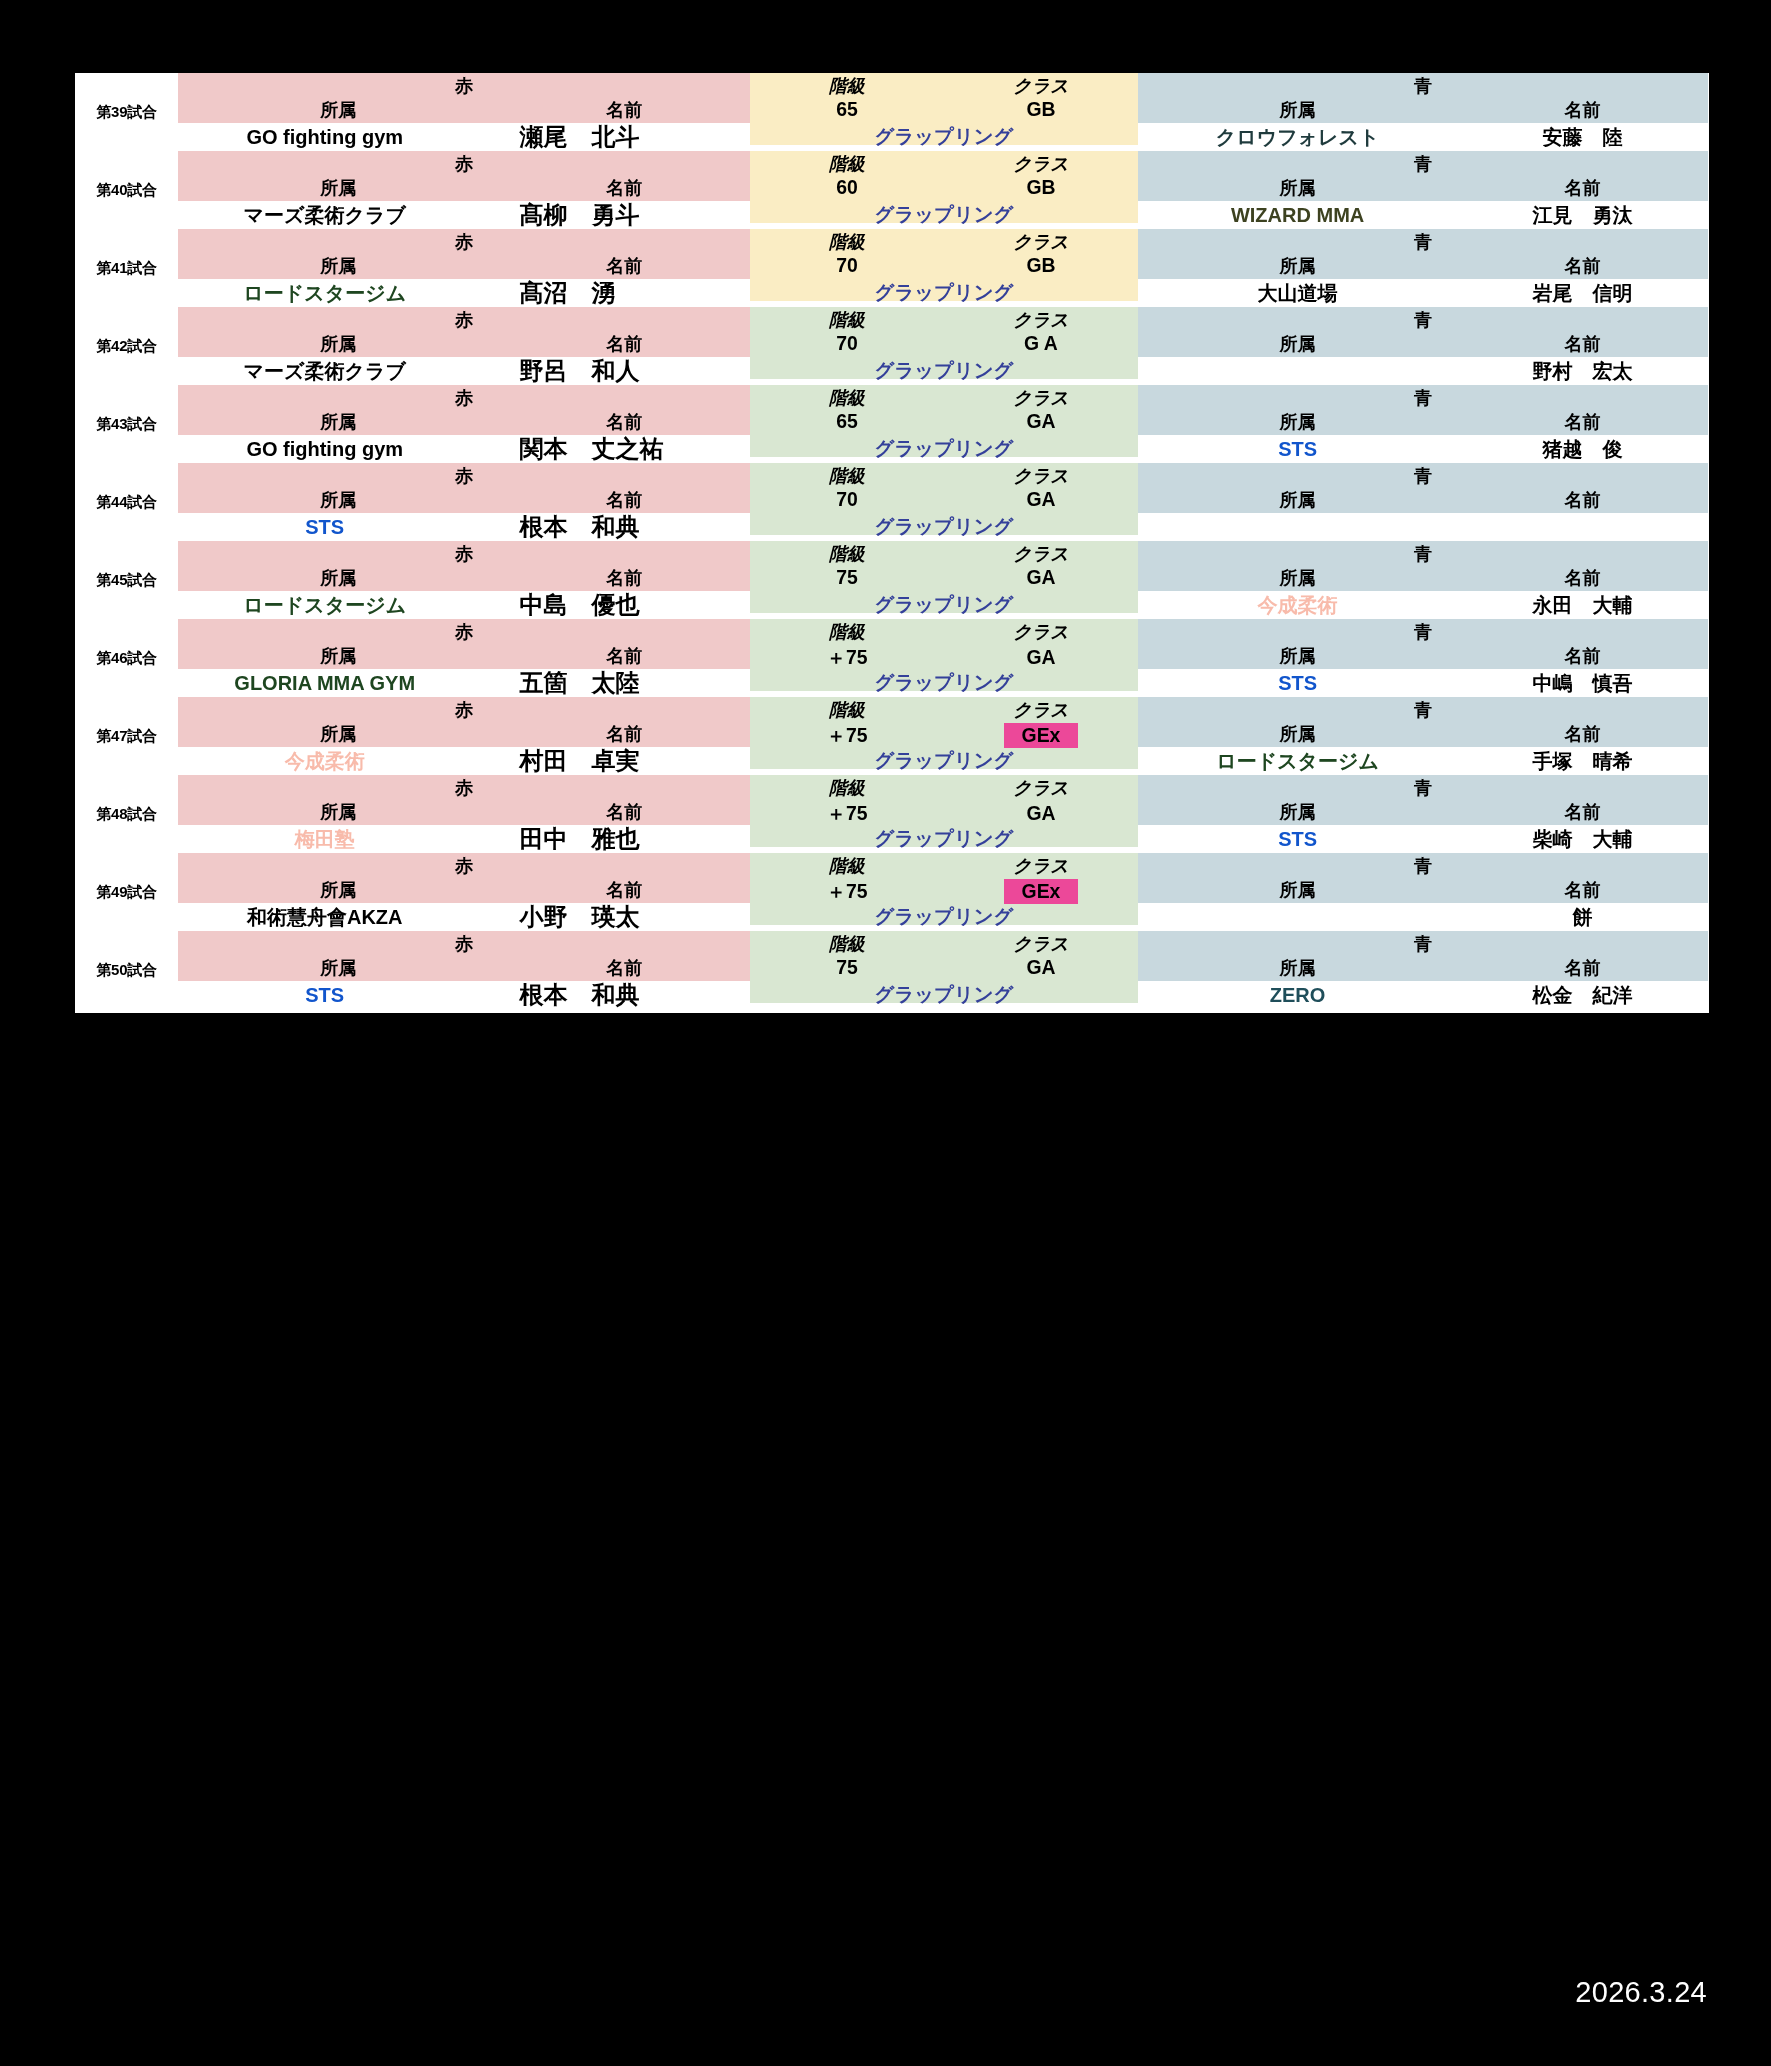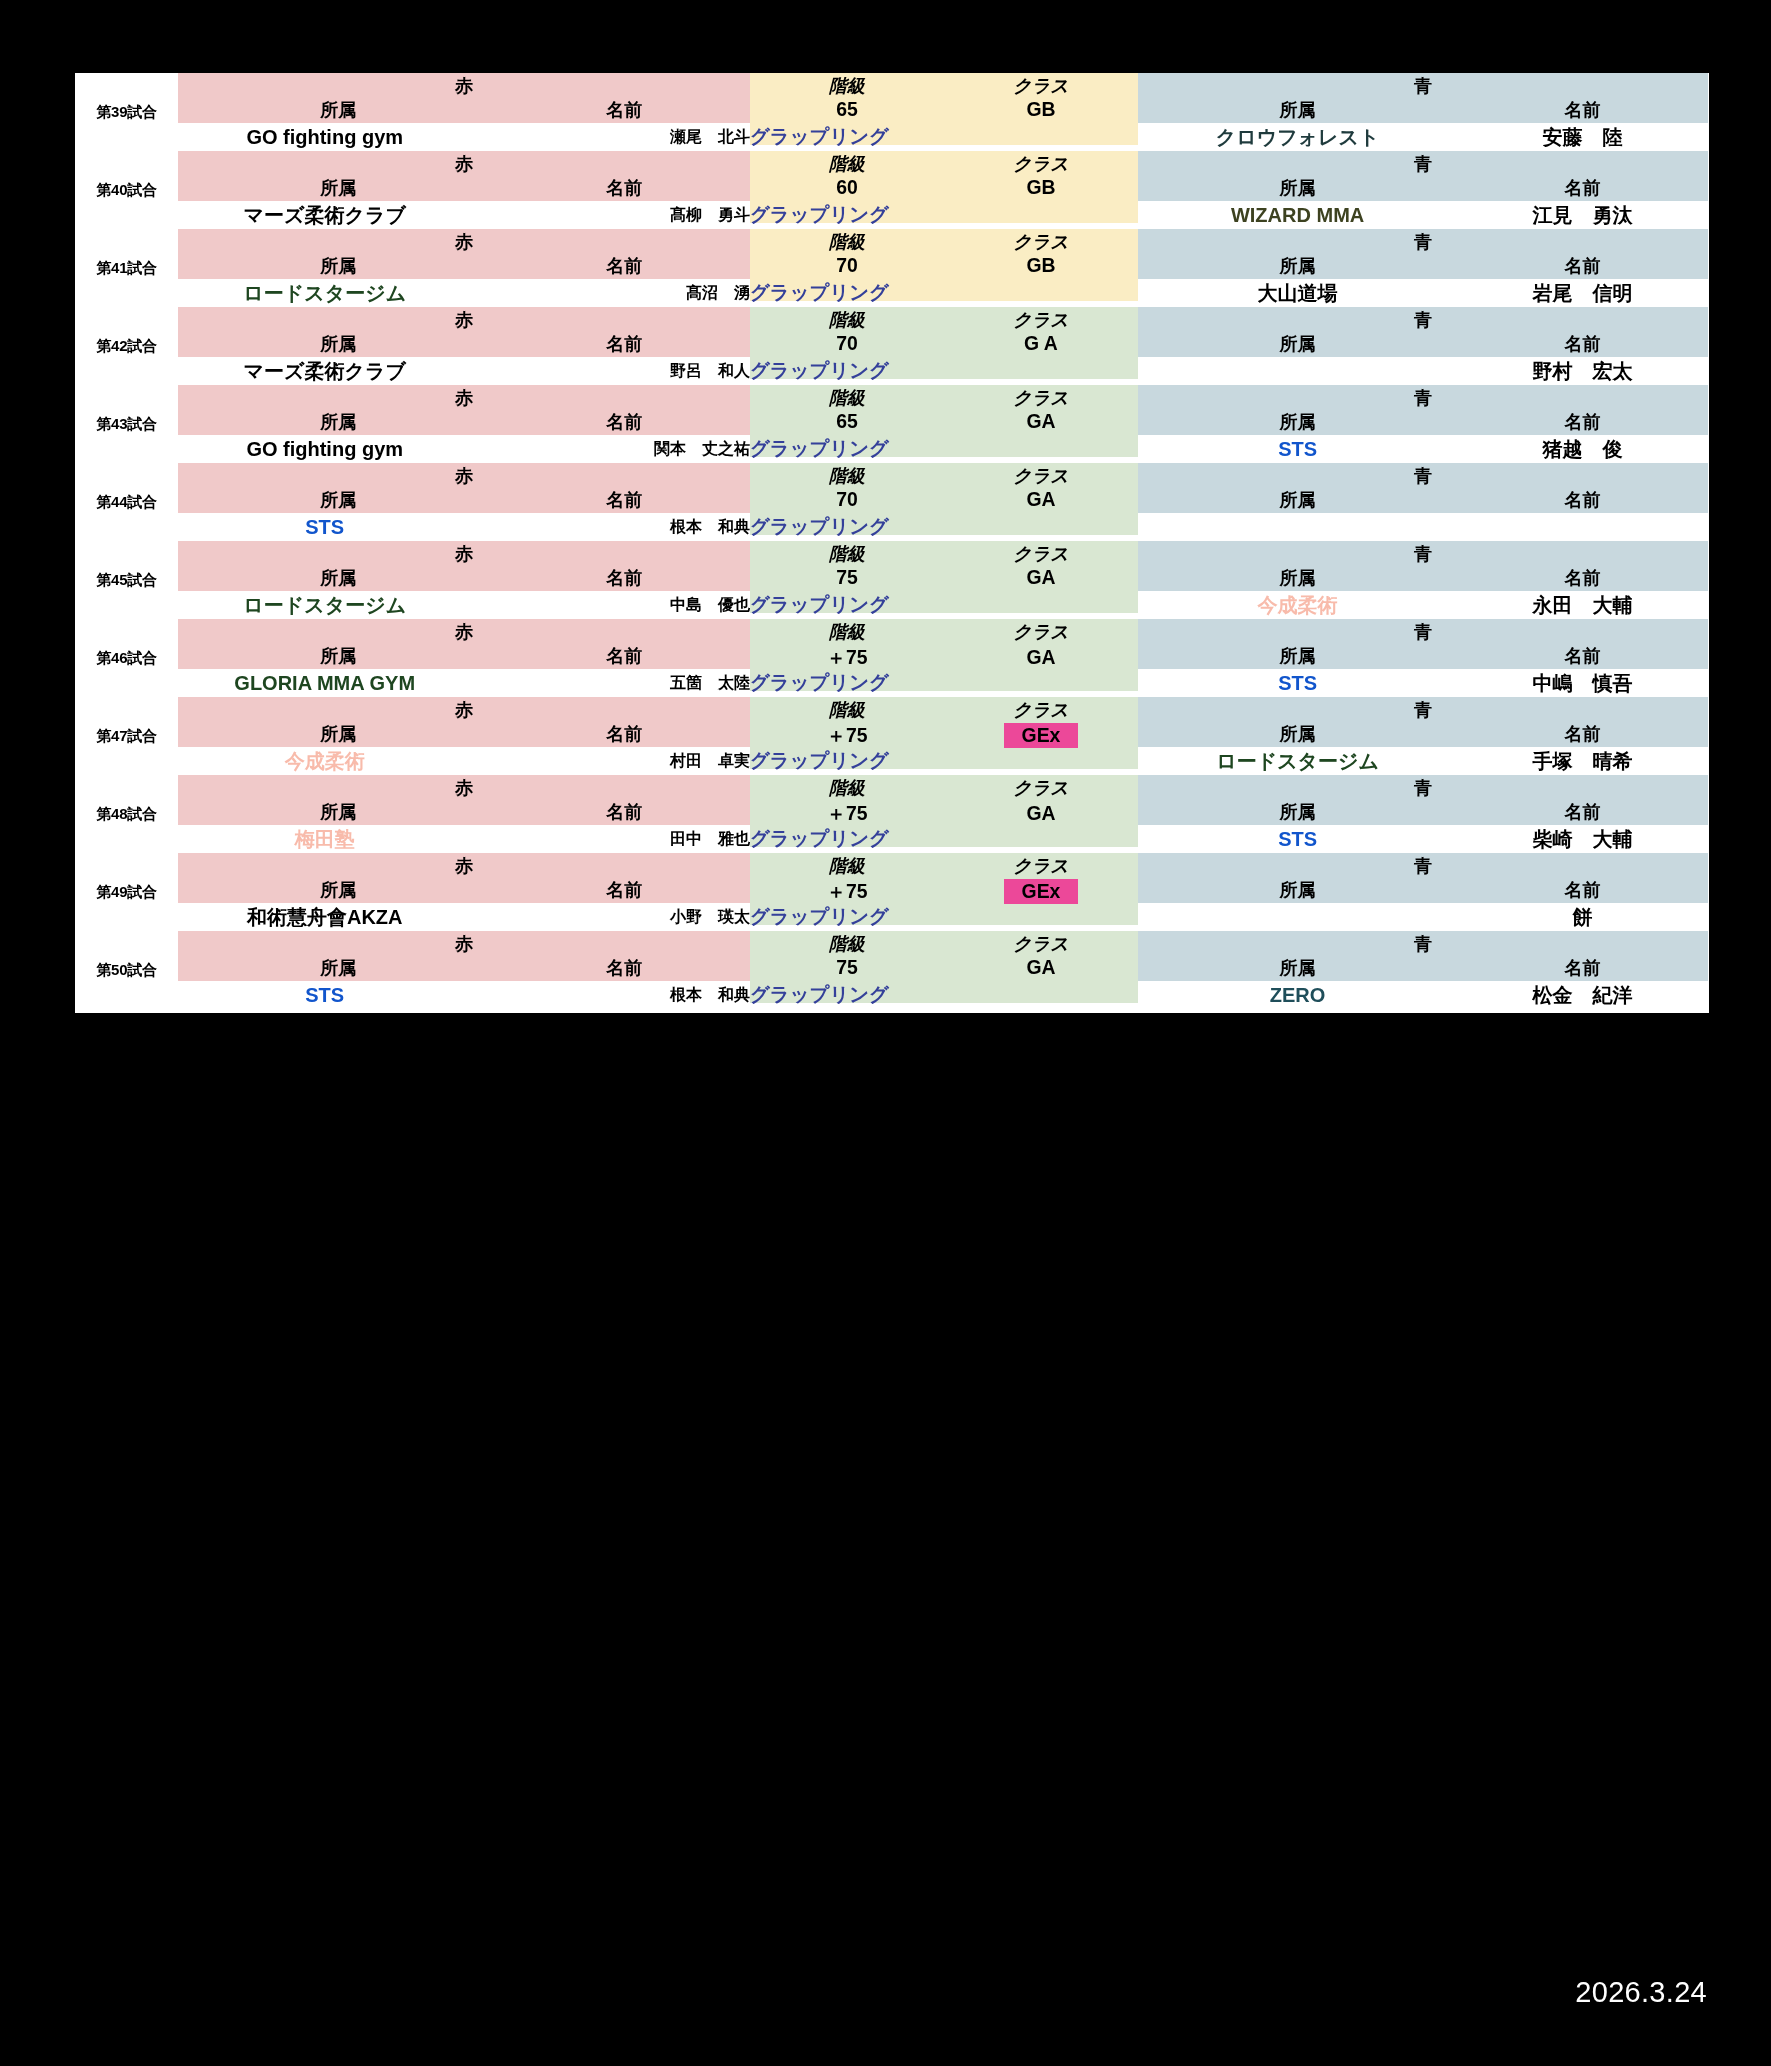--- a/index.html
+++ b/index.html
@@ -54,21 +54,21 @@
   .red-sub .c1{ width:56%; text-align:center; font-size:18px; font-weight:bold; color:#000;}
   .red-sub .c2{ width:44%; text-align:center; font-size:18px; font-weight:bold; color:#000;}
   .red-vals{
     position:absolute; left:0; top:50px;
     width:100%; height:28px;
     display:flex; align-items:center;
     background:#ffffff;
     gap:48px;
   }
   .red-vals .c1{ width:56%; text-align:center; font-size:20px; font-weight:bold;}
-  .red-vals .c2{ width:44%; text-align:right; font-size:16px; font-weight:bold; color:#000;}
+  .red-vals .c2{ width:44%; text-align:left; font-size:24px; font-weight:bold; color:#000;}
 
   
   .ctr-block{
     position:absolute;
     left:675px; top:0px;
     width:388px; height:72px;
   }
   .ctr-bg{
     position:absolute; left:0; top:0; width:100%; height:100%;
   }
@@ -78,21 +78,21 @@
   }
   .ctr-head .c1,.ctr-head .c2{ width:50%; text-align:center; font-size:18px; font-weight:bold; color:#000;font-style:italic;}
   .ctr-vals{
     position:absolute; left:0; top:25px; width:100%;
     display:flex; align-items:center;
   }
   .ctr-vals .c1,.ctr-vals .c2{ width:50%; text-align:center; font-size:19.4px; font-weight:bold; color:#000;}
   .ctr-vals .c2 span.hl{ background:#ec4899; padding:1.4px 18px; display:inline-block;}
   .ctr-style{
     position:absolute; left:0; top:50px; width:100%;
-    text-align:left; font-size:19.4px; font-weight:bold;
+    text-align:center; font-size:19.4px; font-weight:bold;
     color:#34409a;
   }
 
   
   .blue-block{
     position:absolute;
     left:1063px; top:0px;
     width:570px; height:100%;
   }
   .blue-head{

